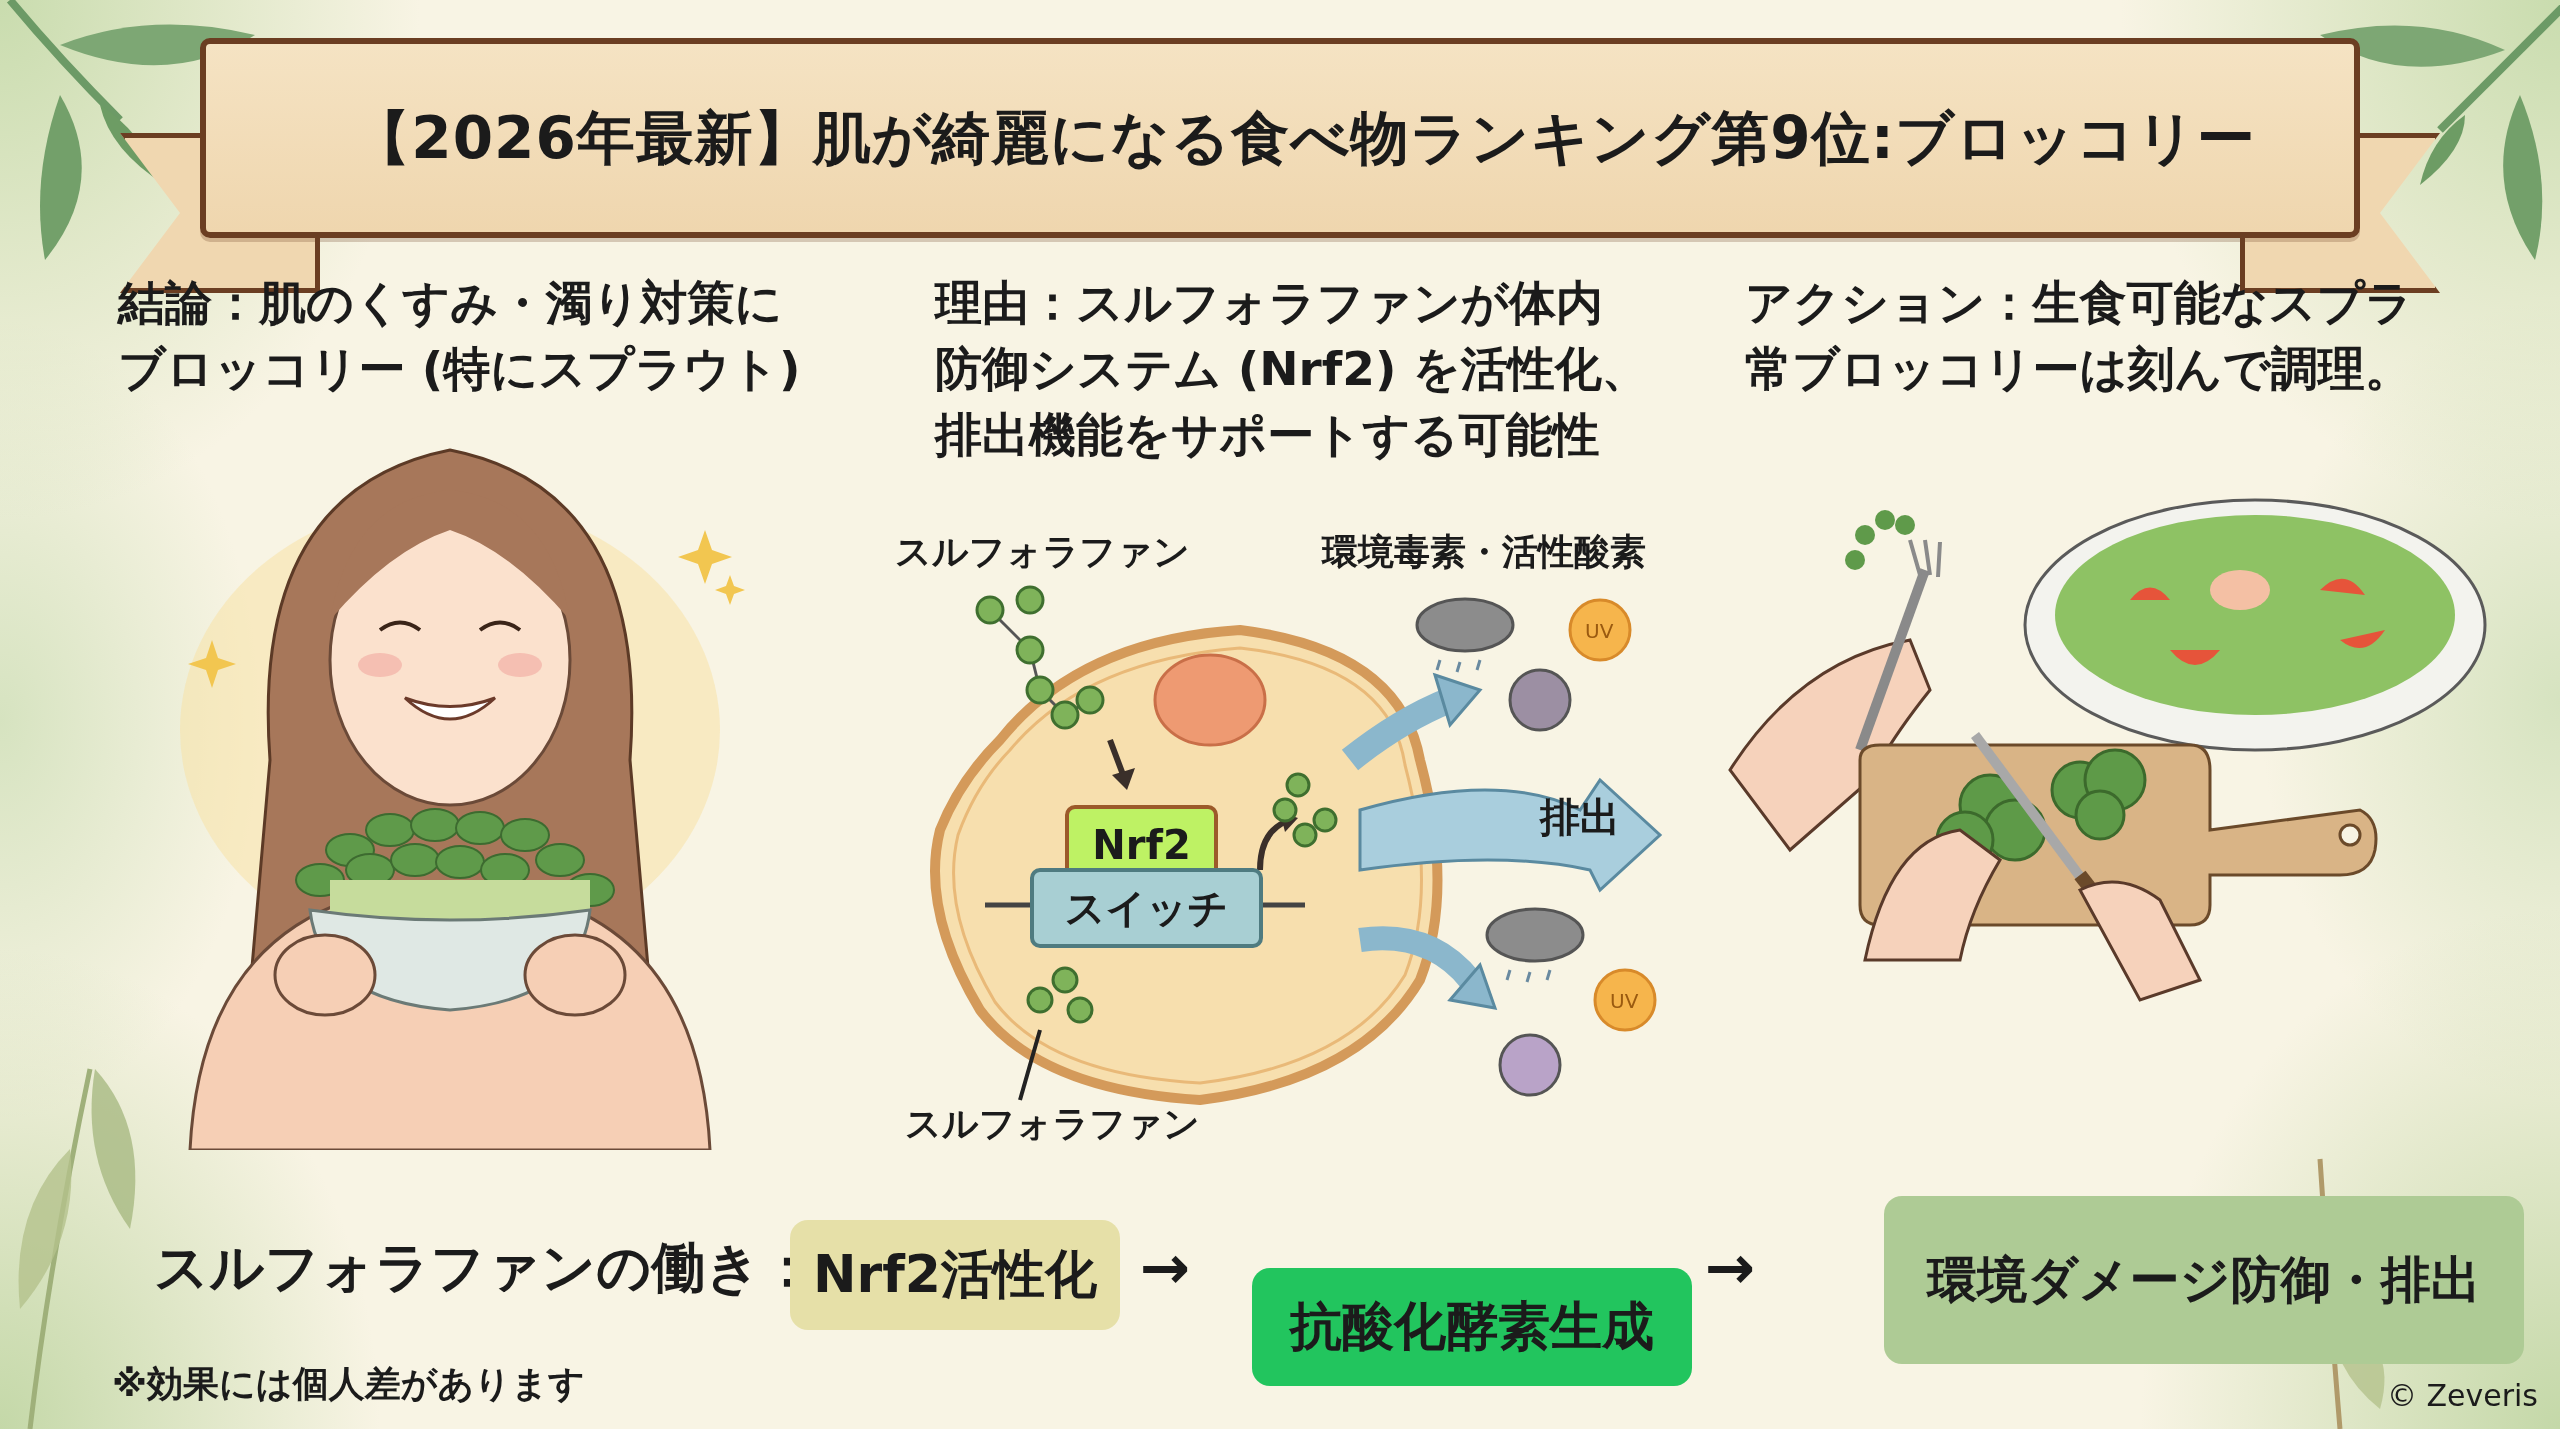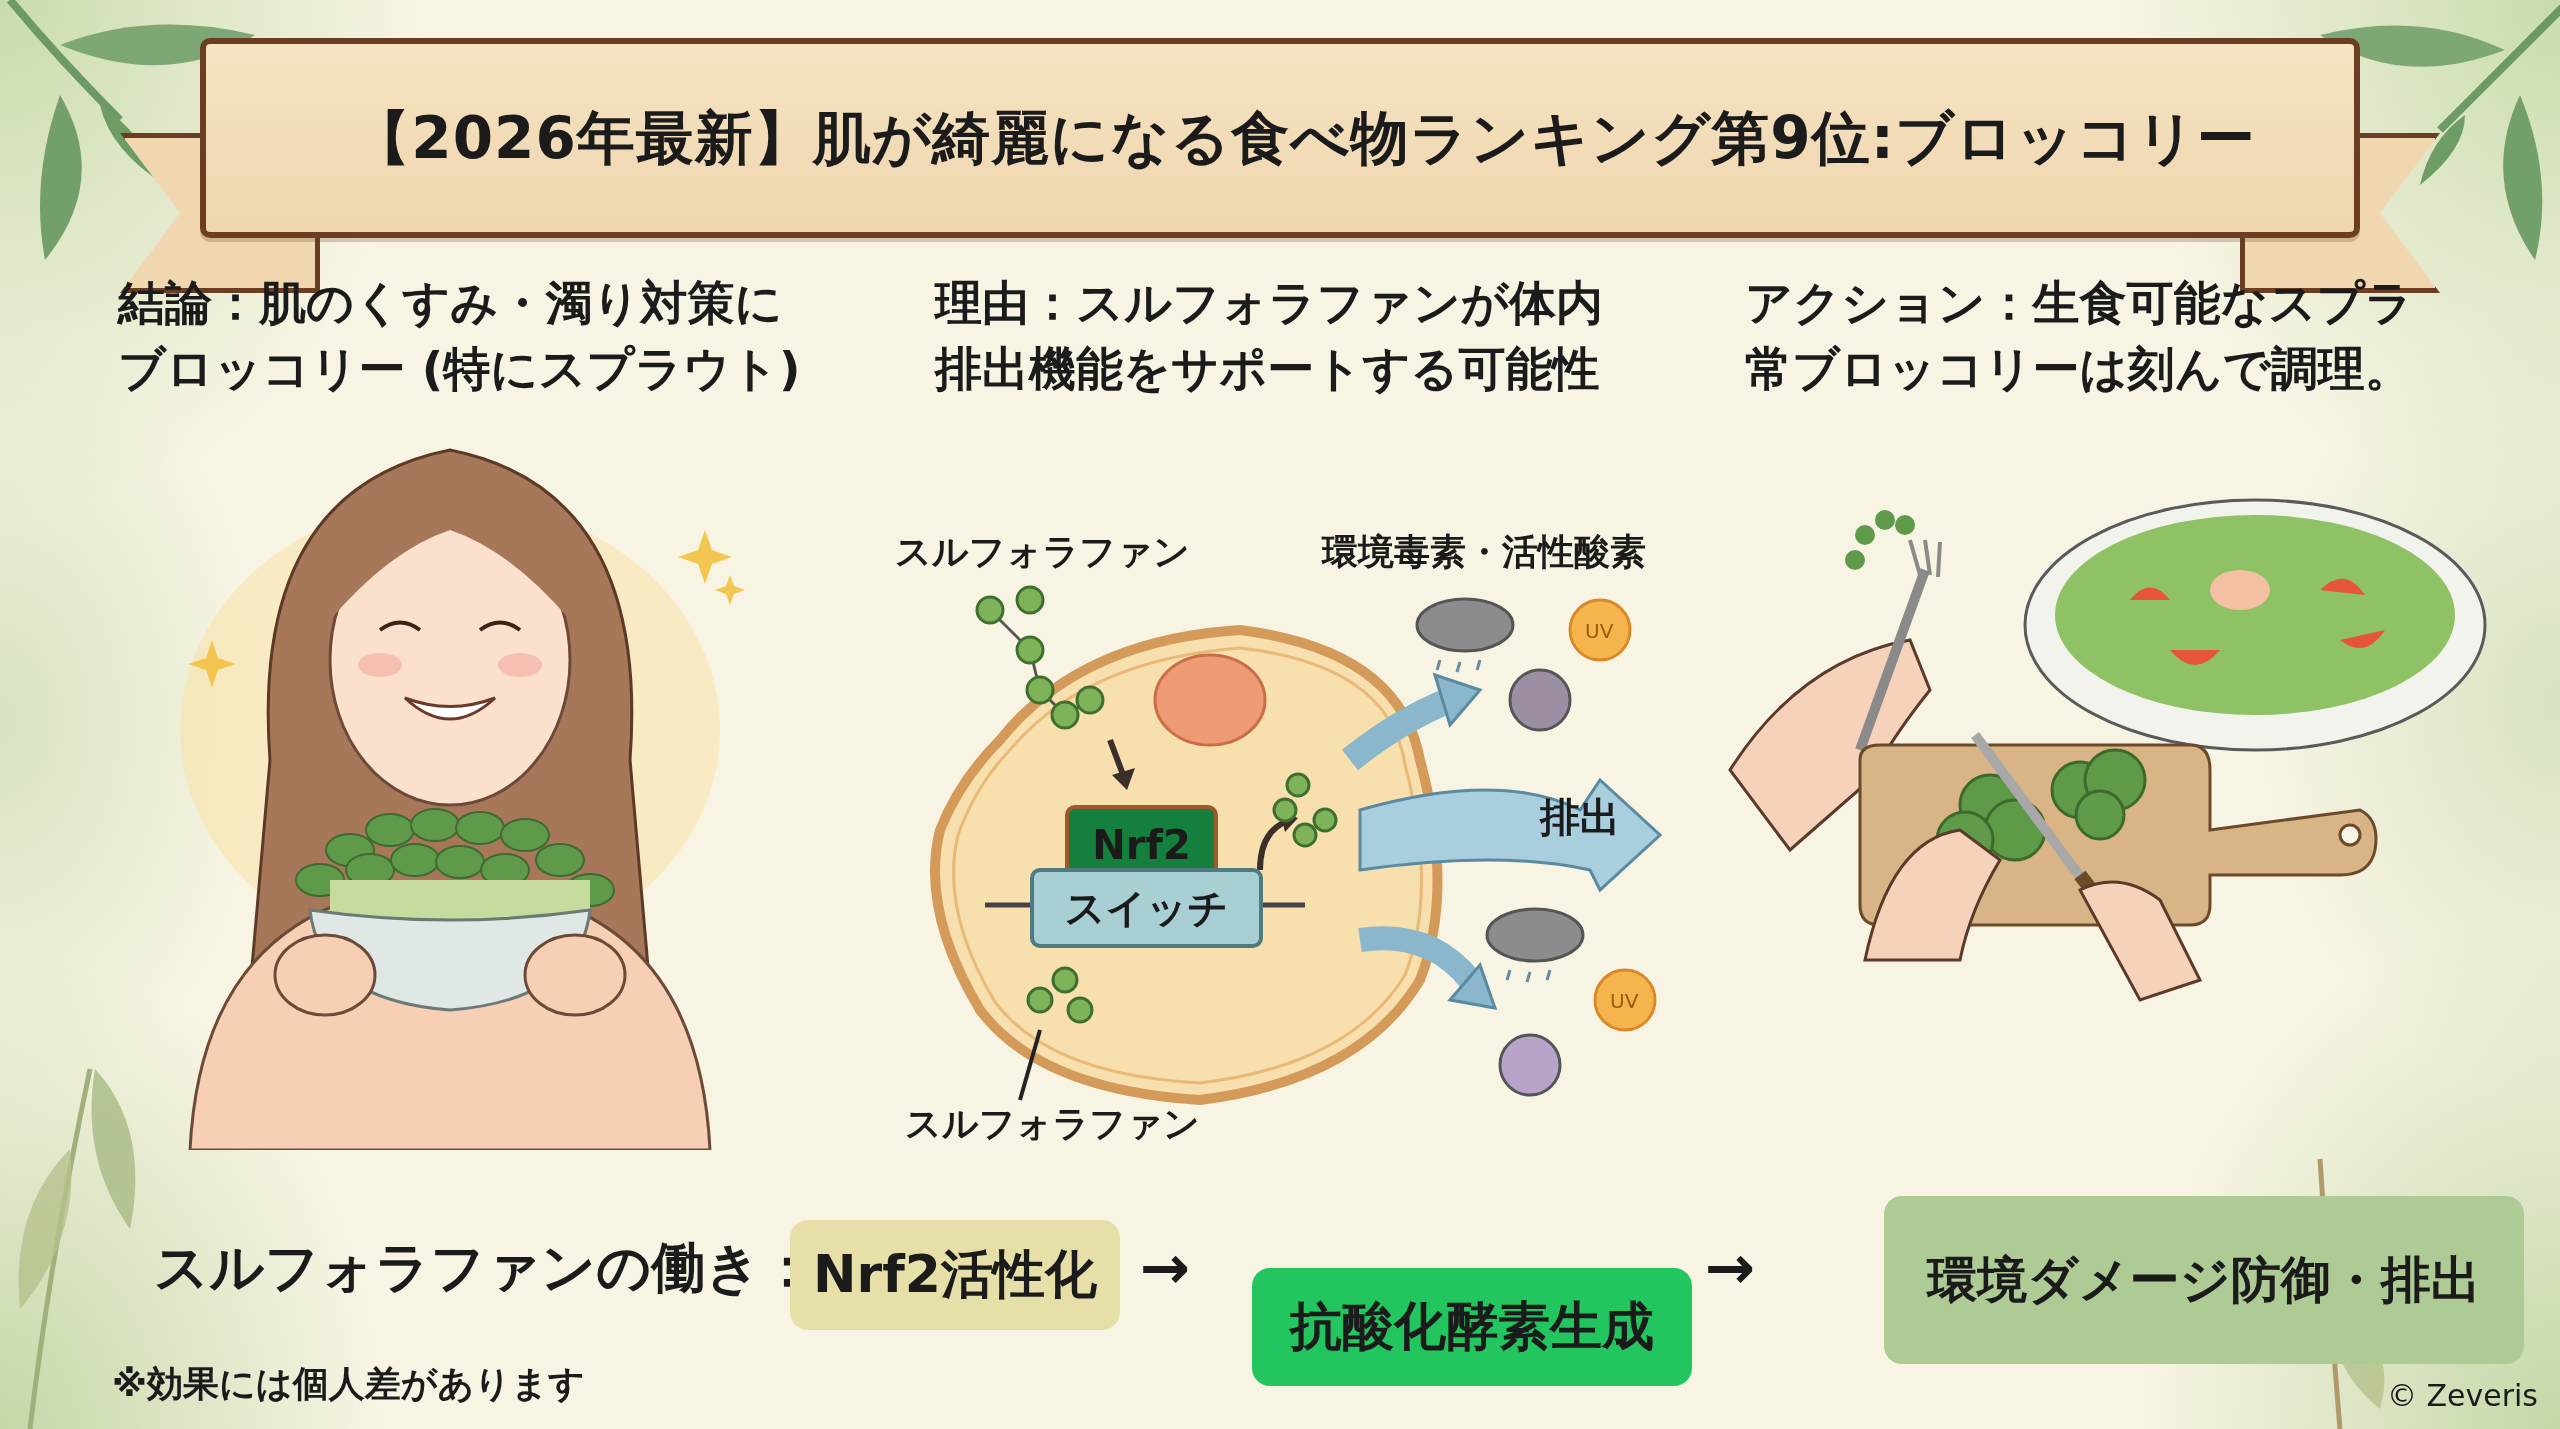--- a/index.html
+++ b/index.html
@@ -39,21 +39,21 @@
   .col-text { position:absolute; top:270px; font-weight:bold; font-size:47px; line-height:66px; }
   .col-text div { white-space:nowrap; }
 
   
   .girl { position:absolute; left:150px; top:430px; width:600px; height:720px; }
 
   
   .cell-label { position:absolute; font-weight:bold; font-size:36px; white-space:nowrap; }
   .nrf2-box {
     position:absolute; left:1065px; top:805px; width:145px; height:72px;
-    background:#15803d; border:4px solid #9c5a2a; border-radius:10px;
+    background:#bef264; border:4px solid #9c5a2a; border-radius:10px;
     display:flex; align-items:center; justify-content:center;
     font-weight:bold; font-size:40px;
   }
   .switch-box {
     position:absolute; left:1030px; top:868px; width:225px; height:72px;
     background:#a8cfd3; border:4px solid #4f7b80; border-radius:10px;
     display:flex; align-items:center; justify-content:center;
     font-weight:bold; font-size:40px;
   }
   .excrete-label { position:absolute; left:1540px; top:790px; font-weight:bold; font-size:40px; }
@@ -106,20 +106,21 @@
     <div class="title-line">【2026年最新】肌が綺麗になる食べ物ランキング第9位:ブロッコリー</div>
   </div>
 </div>
 
 <div class="col-text" style="left:118px">
   <div>結論：肌のくすみ・濁り対策に</div>
   <div>ブロッコリー (特にスプラウト)</div>
 </div>
 <div class="col-text" style="left:935px">
   <div>理由：スルフォラファンが体内</div>
+  <div>防御システム (Nrf2) を活性化、</div>
   <div>排出機能をサポートする可能性</div>
 </div>
 <div class="col-text" style="left:1745px">
   <div>アクション：生食可能なスプラ</div>
   <div>常ブロッコリーは刻んで調理。</div>
 </div>
 
 <svg class="girl" viewBox="0 0 600 720">
   <ellipse cx="300" cy="300" rx="270" ry="230" fill="#f7e2a6" opacity=".55"></ellipse>
 

